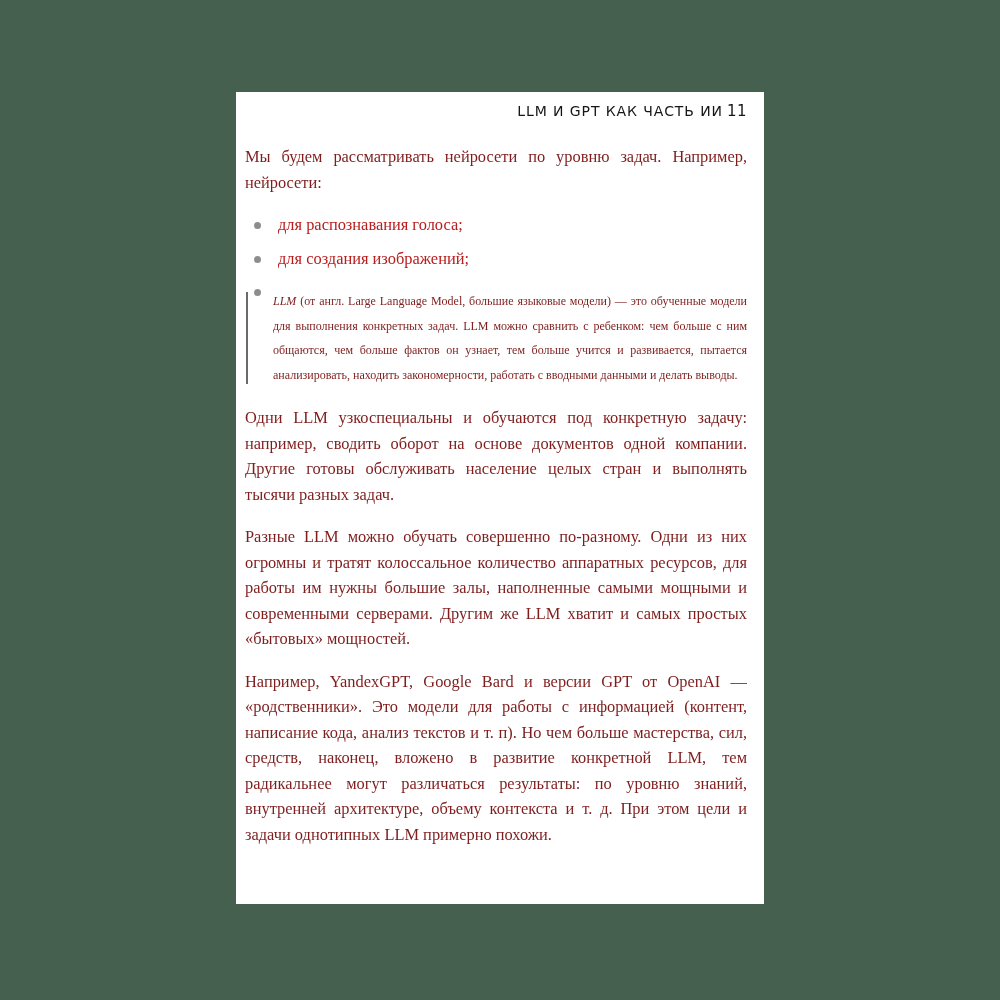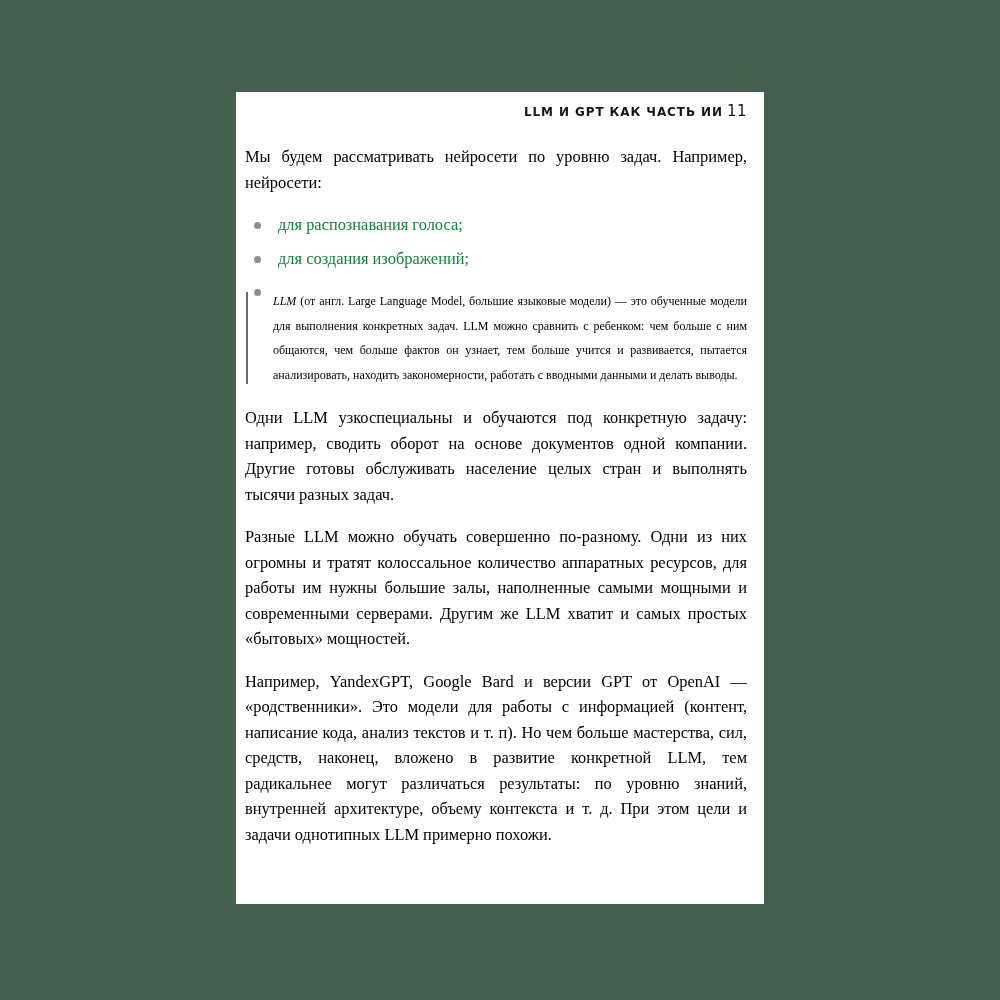--- a/index.html
+++ b/index.html
@@ -27,58 +27,58 @@
   .running-head {
     display: flex;
     align-items: baseline;
     justify-content: flex-end;
     padding: 10px 17px 0 0;
     height: 22px;
     box-sizing: border-box;
   }
   .running-head .rh-title {
     font-family: "DejaVu Sans", sans-serif;
-    font-size: 12px;
+    font-size: 14px;
     letter-spacing: 0.9px;
     color: #161616;
-    font-weight: 700;
+    font-weight: 400;
     text-transform: uppercase;
   }
   .running-head .rh-page {
     font-family: "DejaVu Sans", sans-serif;
     font-size: 15px;
     color: #161616;
     margin-left: 4px;
     letter-spacing: 0.5px;
   }
   .content {
     padding: 0 17px 0 9px;
   }
   p {
     margin: 0 0 17px 0;
     font-size: 16.4px;
     line-height: 25.5px;
-    color: #000000;
+    color: #7f1d1d;
     text-align: justify;
     text-justify: inter-word;
     hyphens: manual;
   }
   p.first {
     margin-top: 30px;
   }
   ul.bullets {
     list-style: none;
     margin: 0 0 18px 0;
     padding: 0;
   }
   ul.bullets li {
     position: relative;
     font-size: 16.4px;
     line-height: 25.5px;
-    color: #15803d;
+    color: #b91c1c;
     padding-left: 33px;
     margin-bottom: 8px;
   }
   ul.bullets li .dot {
     position: absolute;
     left: 9px;
     top: 10px;
     width: 7px;
     height: 7px;
     border-radius: 50%;

